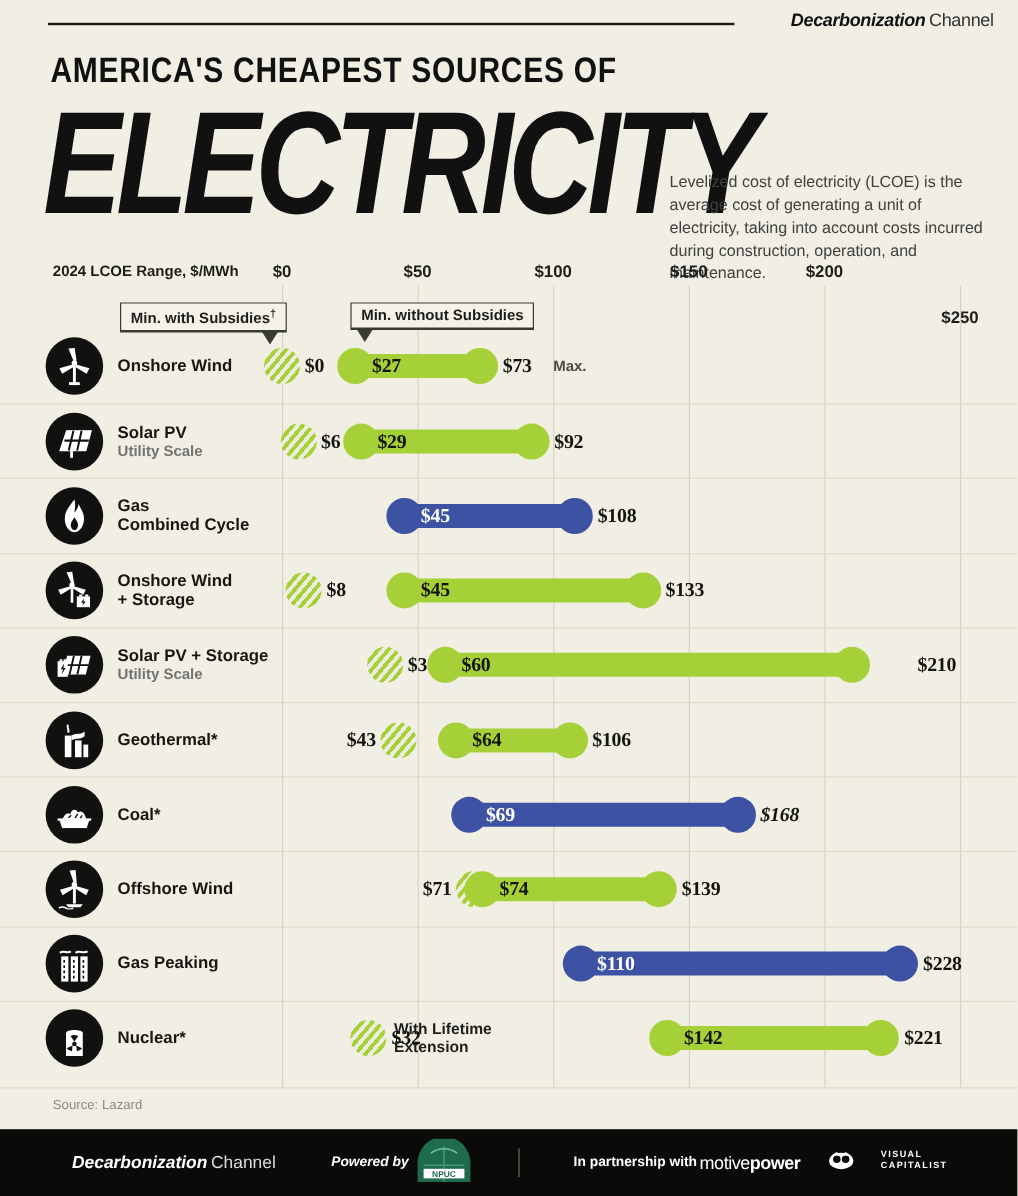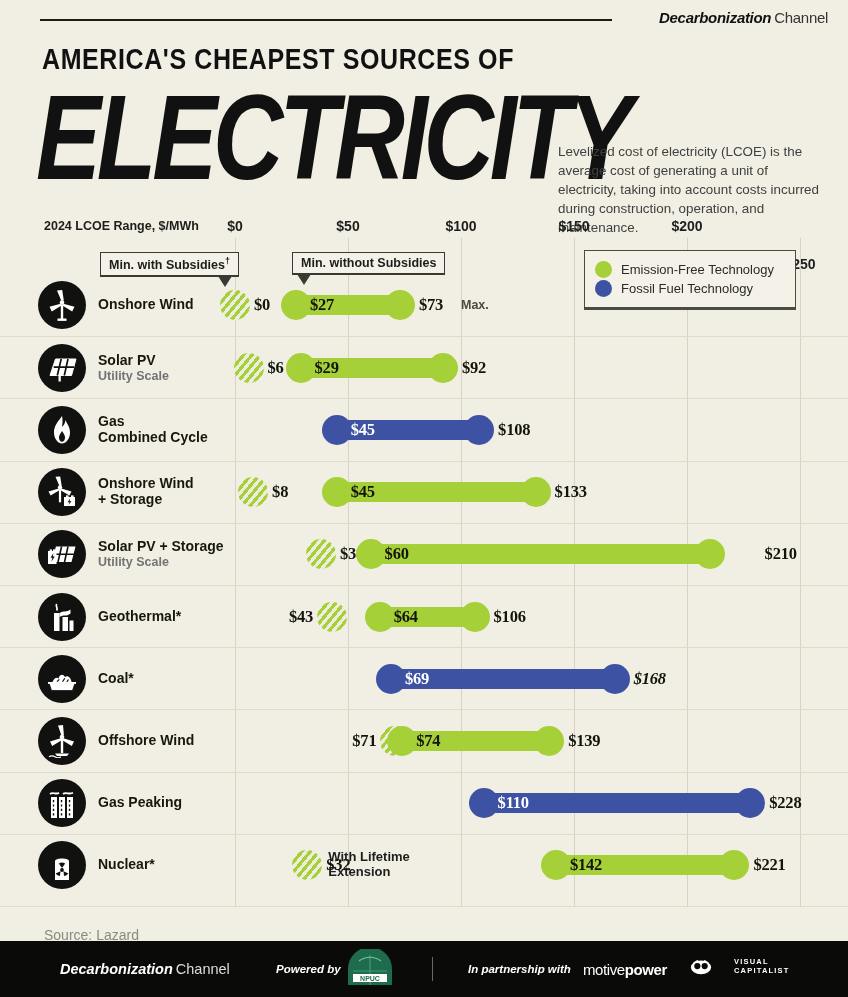--- a/index.html
+++ b/index.html
@@ -283,23 +283,22 @@
   .sourcebar {
     position: absolute;
     left: 0; right: 0;
     top: 906px;
     height: 30px;
     border-top: 1px solid #dedbcd;
   }
   .src-left {
     position: absolute;
     left: 44px; top: 8px;
-    font-size: 14px;
+    font-size: 11px;
     color: #8b8a7e;
-    margin-top: 12px;
   }
   .src-notes {
     position: absolute;
     right: 18px; top: 8px;
     font-size: 10.6px;
     color: #4f4f47;
     white-space: nowrap;
   }
 
   
@@ -335,23 +334,22 @@
     width: 50px; height: 40px;
   }
   .divider {
     position: absolute;
     left: 432px; top: 16px;
     width: 1px; height: 24px;
     background: #6a6a62;
   }
   .partner {
     position: absolute;
-    left: 468px;
+    left: 478px;
     font-size: 11.5px;
-    font-style: italic;
     font-weight: 700;
     color: #fff;
     white-space: nowrap;
     text-align: right;
   }
   .motive {
     position: absolute;
     left: 583px;
     font-size: 15px;
     color: #fff;
@@ -412,30 +410,20 @@
 
   <div class="callout" id="callout-sub" style="left: 100px; top: 252px;">
     <span>Min. with Subsidies</span><span class="sup">†</span>
     <span class="tip" style="right: 6px;"></span>
   </div>
   <div class="callout" id="callout-nosub" style="left: 292px; top: 252px;">
     <span>Min. without Subsidies</span>
     <span class="tip" style="left: 4px;"></span>
   </div>
 
-  <div class="legend">
-    <div class="legend-row">
-      <span class="legend-dot" id="lg0" style="background: rgb(166, 208, 55);"></span>
-      <span class="legend-text">Emission-Free Technology</span>
-    </div>
-    <div class="legend-row">
-      <span class="legend-dot" id="lg1" style="background: rgb(62, 82, 163);"></span>
-      <span class="legend-text">Fossil Fuel Technology</span>
-    </div>
-  </div>
 
   <div class="plot" id="plot">
       <div class="row" style="top: 0px; height: 62.2px;">
         <div class="icon-wrap">
           <div class="icon-circle">
             <svg viewBox="0 0 34 34" width="34" height="34">
         <circle cx="17" cy="14.5" r="2.3" fill="#ffffff"></circle>
         <path d="M16.3 12.8 L12 2.5 L17.2 2 L18.8 12.5 Z" fill="#ffffff"></path>
         <path d="M15.6 15.8 L4.5 18.8 L6.8 23.5 L16.6 17.6 Z" fill="#ffffff"></path>
         <path d="M18.4 15.8 L29.5 18.8 L27.2 23.5 L17.4 17.6 Z" fill="#ffffff"></path>

